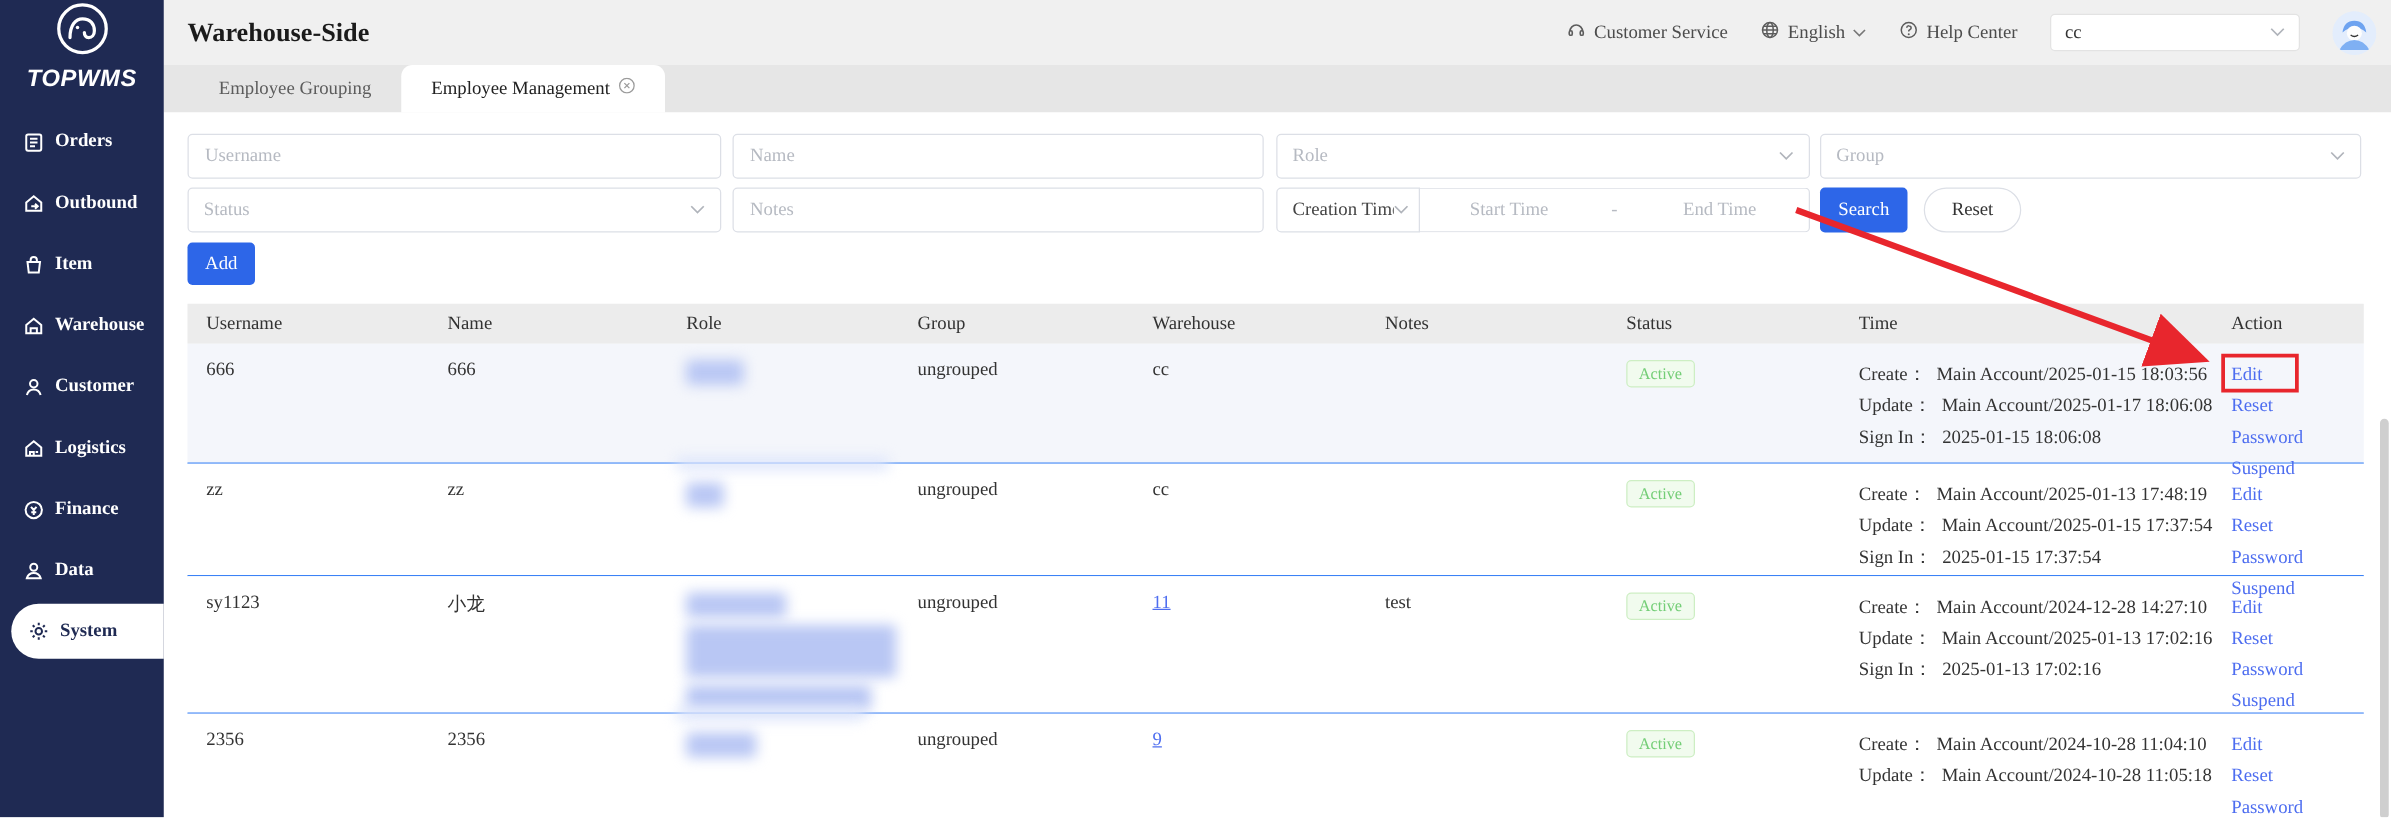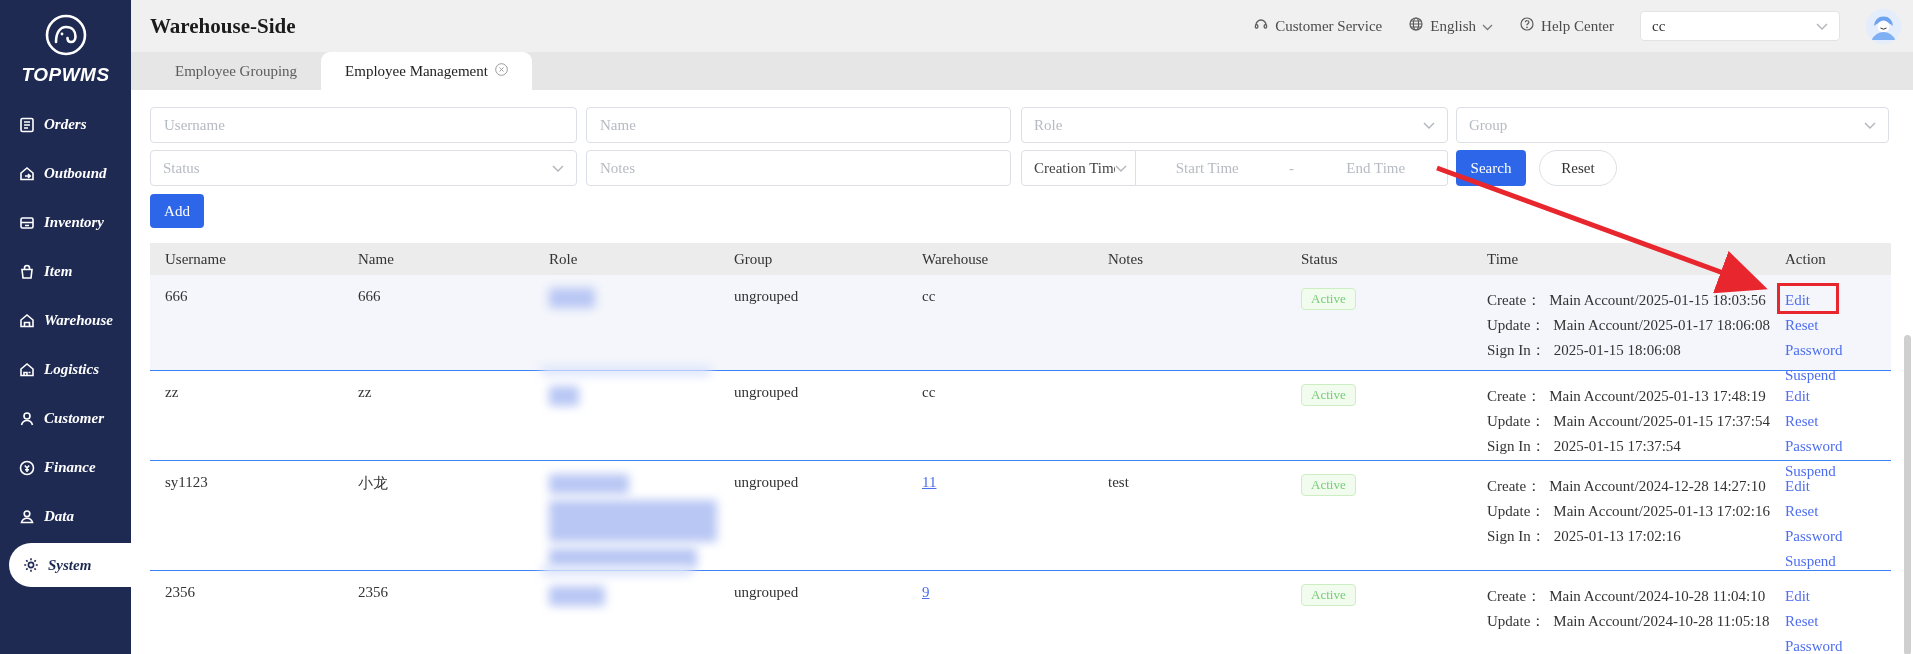--- a/index.html
+++ b/index.html
@@ -2,23 +2,23 @@
 <html><head>
 <meta charset="utf-8">
 <style>
   * { box-sizing: border-box; margin: 0; padding: 0; }
   html,body { width:1913px; height:654px; overflow:hidden; }
   body { font-family:"Liberation Serif", serif; background:#fff; color:#333; }
   .app { position:relative; width:1913px; height:654px; background:#fff; overflow:hidden; }
 
   
   .sidebar { position:absolute; left:0; top:0; width:131px; height:654px; background:#1f2a53; z-index:6; }
-  .logo { text-align:center; padding-top:12px; }
+  .logo { text-align:center; }
   .logo-name { color:#fff; font-family:"Liberation Sans", sans-serif; font-weight:bold; font-style:italic; font-size:19px; letter-spacing:.5px; margin-top:2px; }
-  .nav { margin-top:14px;font-style:italic; }
+  .nav { margin-top:14px; }
   .nav-item { height:49px; display:flex; align-items:center; gap:8px; padding-left:18px; color:#fff; font-weight:bold; font-size:15px; cursor:pointer; }
   .nav-item .nico { display:flex; width:18px; height:18px; flex:0 0 18px; }
   .nav-item.active { background:#fff; color:#1f2a53; border-radius:24px 0 0 24px; margin-left:9px; padding-left:13px; height:44px; margin-top:2px; margin-bottom:3px; }
 
   
   .topbar { position:absolute; left:131px; top:0; width:1782px; height:52px; background:#f0f0f0; display:flex; align-items:center; padding:0 12px 0 19px; }
   .page-title { font-size:21px; font-weight:bold; color:#1b1b1b; }
   .topbar-right { margin-left:auto; display:flex; align-items:center; gap:26px; color:#4c4c4c; font-size:15px; }
   .top-item { display:flex; align-items:center; gap:6px; cursor:pointer; white-space:nowrap; }
   .acc-select { width:200px; height:30px; background:#fff; border:1px solid #e3e3e3; border-radius:4px; display:flex; align-items:center; justify-content:space-between; padding:0 11px; color:#333; cursor:pointer; }
@@ -97,61 +97,52 @@
             <svg viewBox="0 0 18 18" fill="none" stroke="currentColor" stroke-width="1.6">
               <path d="M3 8l6-5 6 5v6.5h-12z"></path>
               <path d="M7 11h5M10 9l2.2 2-2.2 2"></path>
             </svg>
           </span>
         <span>Outbound</span>
       </div>
       <div class="nav-item">
         <span class="nico">
             <svg viewBox="0 0 18 18" fill="none" stroke="currentColor" stroke-width="1.6">
-              <rect x="3" y="4" width="12" height="10" rx="1.5"></rect>
-              <path d="M3 8.5h12M7 11.5h4"></path>
-            </svg>
-          </span>
-        <span>Inventory</span>
-      </div>
-      <div class="nav-item">
-        <span class="nico">
-            <svg viewBox="0 0 18 18" fill="none" stroke="currentColor" stroke-width="1.6">
               <path d="M4 6.5h10l-1 8.5H5z"></path>
               <path d="M6.5 6.5V5a2.5 2.5 0 015 0v1.5"></path>
             </svg>
           </span>
         <span>Item</span>
       </div>
       <div class="nav-item">
         <span class="nico">
             <svg viewBox="0 0 18 18" fill="none" stroke="currentColor" stroke-width="1.6">
               <path d="M3 8l6-5 6 5v6.5h-12z"></path>
               <path d="M6.5 14.5v-4h5v4"></path>
             </svg>
           </span>
         <span>Warehouse</span>
       </div>
       <div class="nav-item">
         <span class="nico">
             <svg viewBox="0 0 18 18" fill="none" stroke="currentColor" stroke-width="1.6">
+              <circle cx="9" cy="6" r="3"></circle>
+              <path d="M3.5 15c.8-3 3-4.5 5.5-4.5s4.7 1.5 5.5 4.5"></path>
+            </svg>
+          </span>
+        <span>Customer</span>
+      </div>
+      <div class="nav-item">
+        <span class="nico">
+            <svg viewBox="0 0 18 18" fill="none" stroke="currentColor" stroke-width="1.6">
               <path d="M3 8l6-5 6 5v6.5h-12z"></path>
               <path d="M6 14.5v-3h3v3M10.5 11.5h2"></path>
             </svg>
           </span>
         <span>Logistics</span>
-      </div>
-      <div class="nav-item">
-        <span class="nico">
-            <svg viewBox="0 0 18 18" fill="none" stroke="currentColor" stroke-width="1.6">
-              <circle cx="9" cy="6" r="3"></circle>
-              <path d="M3.5 15c.8-3 3-4.5 5.5-4.5s4.7 1.5 5.5 4.5"></path>
-            </svg>
-          </span>
-        <span>Customer</span>
       </div>
       <div class="nav-item">
         <span class="nico">
             <svg viewBox="0 0 18 18" fill="none" stroke="currentColor" stroke-width="1.6">
               <circle cx="9" cy="9" r="6.5"></circle>
               <path d="M6.8 6.5L9 9l2.2-2.5M9 9v4M7 10.8h4"></path>
             </svg>
           </span>
         <span>Finance</span>
       </div>

